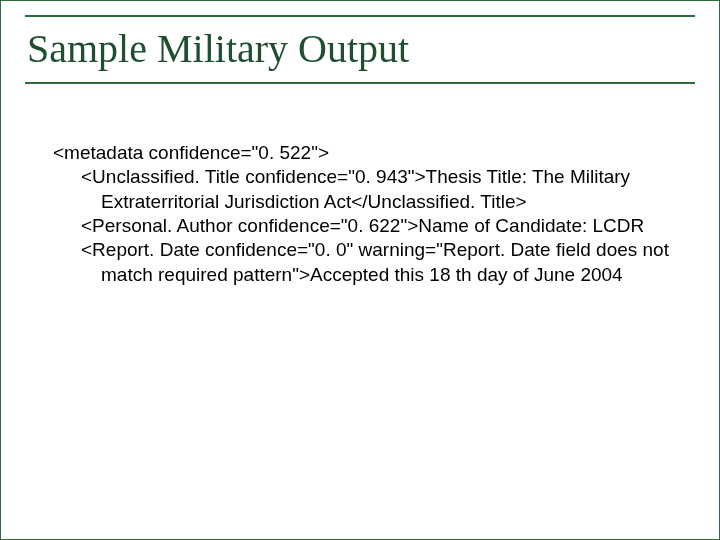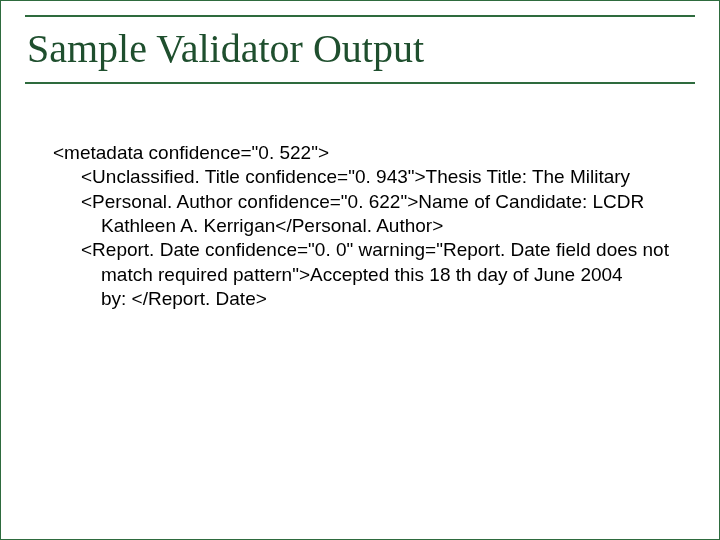--- a/index.html
+++ b/index.html
@@ -46,26 +46,25 @@
   .indent1 { padding-left: 28px; }
   .indent2 { padding-left: 48px; }
   .para { margin: 0; }
 </style>
 </head>
 <body>
 
 <div class="slide">
   <div class="title-wrap">
     <div class="title-rule-top"></div>
-    <h1 class="title">Sample Validator Output</h1>
+    <h1 class="title">Sample Military Output</h1>
     <div class="title-rule-bottom"></div>
   </div>
 
   <div class="body">
     <p class="para">&lt;metadata confidence="0. 522"&gt;</p>
     <p class="para indent1">&lt;Unclassified. Title confidence="0. 943"&gt;Thesis Title: The Military</p>
+    <p class="para indent2">Extraterritorial Jurisdiction Act&lt;/Unclassified. Title&gt;</p>
     <p class="para indent1">&lt;Personal. Author confidence="0. 622"&gt;Name of  Candidate: LCDR</p>
-    <p class="para indent2">Kathleen A. Kerrigan&lt;/Personal. Author&gt;</p>
     <p class="para indent1">&lt;Report. Date confidence="0. 0" warning="Report. Date field does not</p>
     <p class="para indent2">match required pattern"&gt;Accepted this 18 th day of June 2004</p>
-    <p class="para indent2">by: &lt;/Report. Date&gt;</p>
   </div>
 </div>
 
 </body></html>

